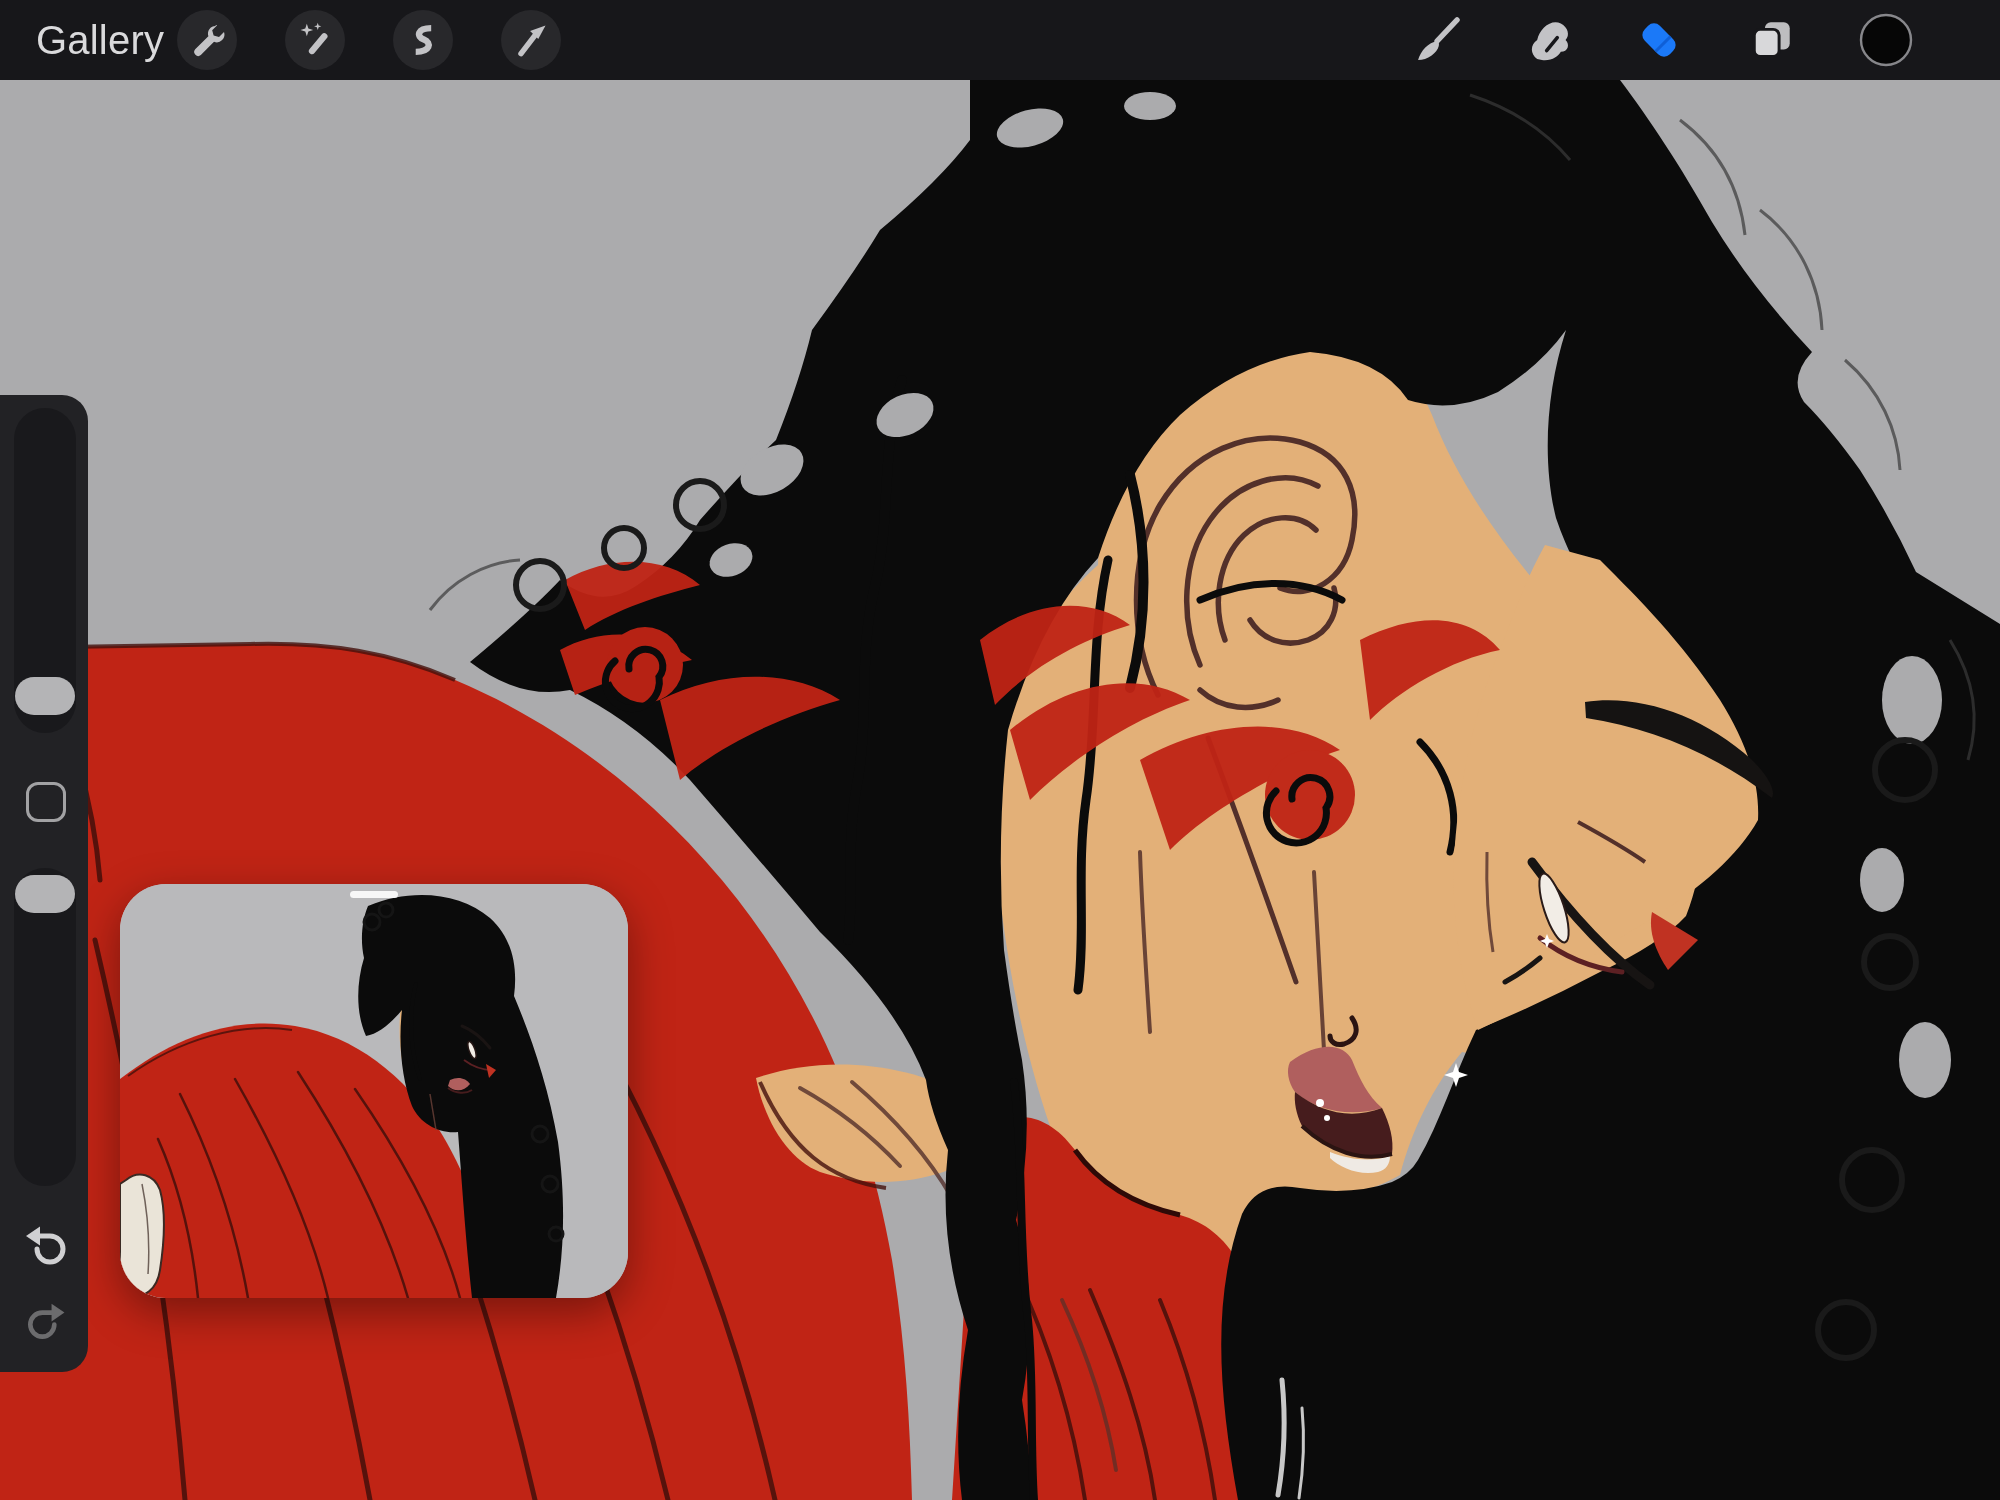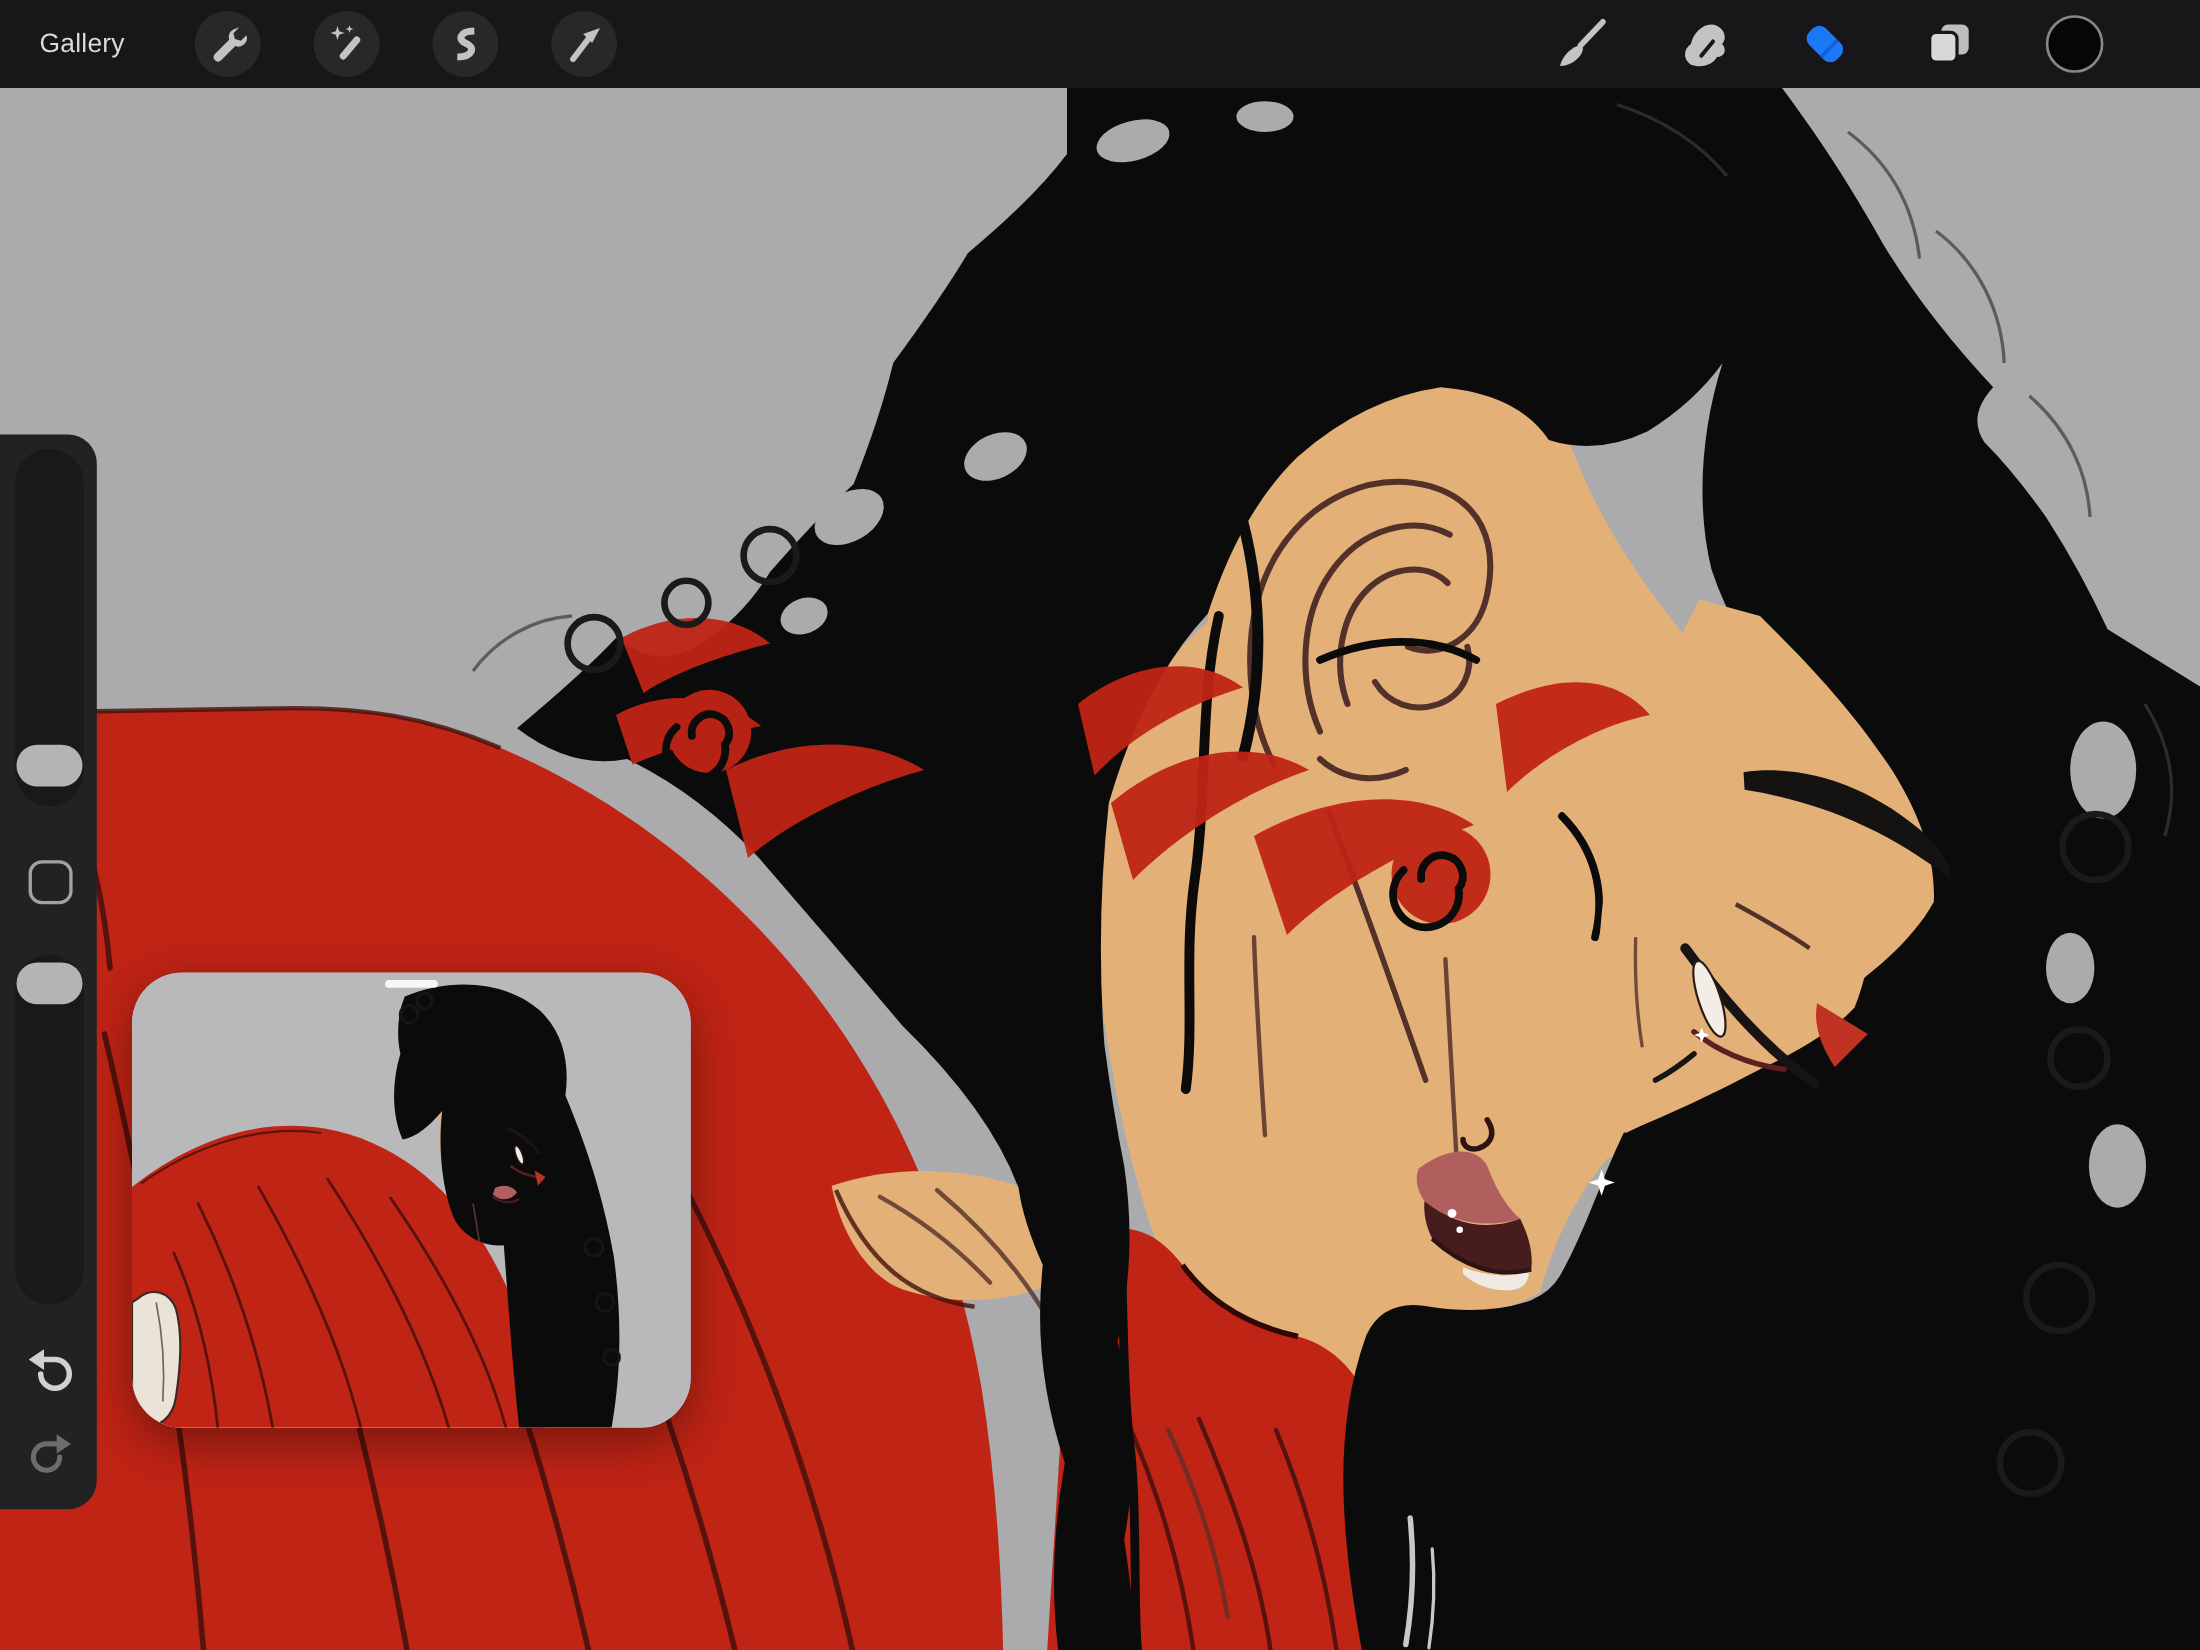--- a/index.html
+++ b/index.html
@@ -11,21 +11,21 @@
     --mouth_dark:#461c1d; --teeth_white:#efeae4; --blush_red:#c03222; --highlight_white:#ffffff;
   }
   *{margin:0;padding:0;box-sizing:border-box;}
   html,body{width:2000px;height:1500px;overflow:hidden;background:#000;}
   body{font-family:"Liberation Sans","DejaVu Sans",sans-serif;position:relative;}
   .stage{position:absolute;inset:0;width:2000px;height:1500px;overflow:hidden;}
   .canvas-art{position:absolute;left:0;top:0;width:2000px;height:1500px;}
   
   .topbar{position:absolute;left:0;top:0;width:2000px;height:80px;background:var(--topbar_bg);
     display:flex;align-items:center;z-index:40;}
-  .gallery-btn{color:var(--gallery_text);font-size:24px;letter-spacing:.2px;margin-left:36px;
+  .gallery-btn{color:var(--gallery_text);font-size:40px;letter-spacing:.2px;margin-left:36px;
     font-weight:400;cursor:default;}
   .tool-circle{width:60px;height:60px;border-radius:50%;background:var(--topbar_circle);
     display:flex;align-items:center;justify-content:center;position:absolute;top:10px;}
   .tc-1{left:177px;} .tc-2{left:285px;} .tc-3{left:393px;} .tc-4{left:501px;}
   .right-tool{position:absolute;top:10px;width:60px;height:60px;display:flex;align-items:center;justify-content:center;}
   .rt-1{left:1407px;} .rt-2{left:1519px;} .rt-3{left:1629px;} .rt-4{left:1742px;} .rt-5{left:1856px;}
   
   .sidebar{position:absolute;left:0;top:395px;width:88px;height:977px;background:var(--sidebar_bg);
     border-radius:0 26px 26px 0;z-index:30;}
   .slider{position:absolute;left:14px;width:62px;background:var(--slider_track);border-radius:31px;}

